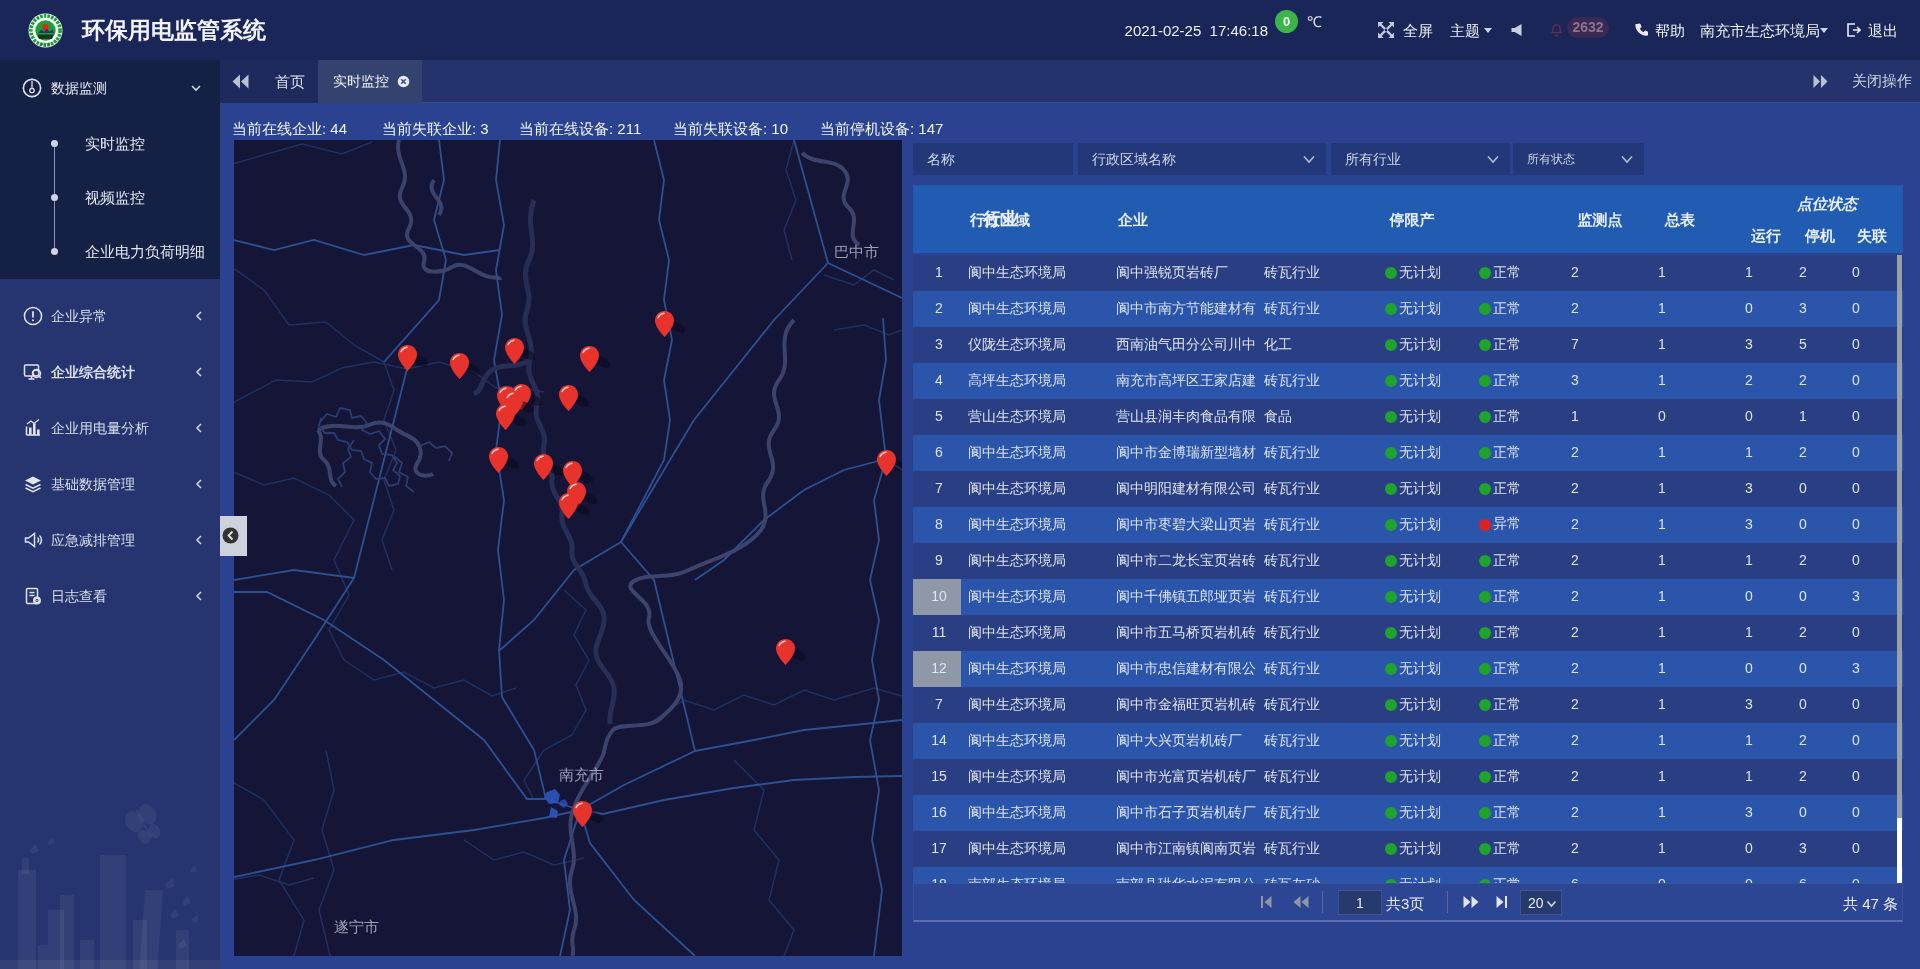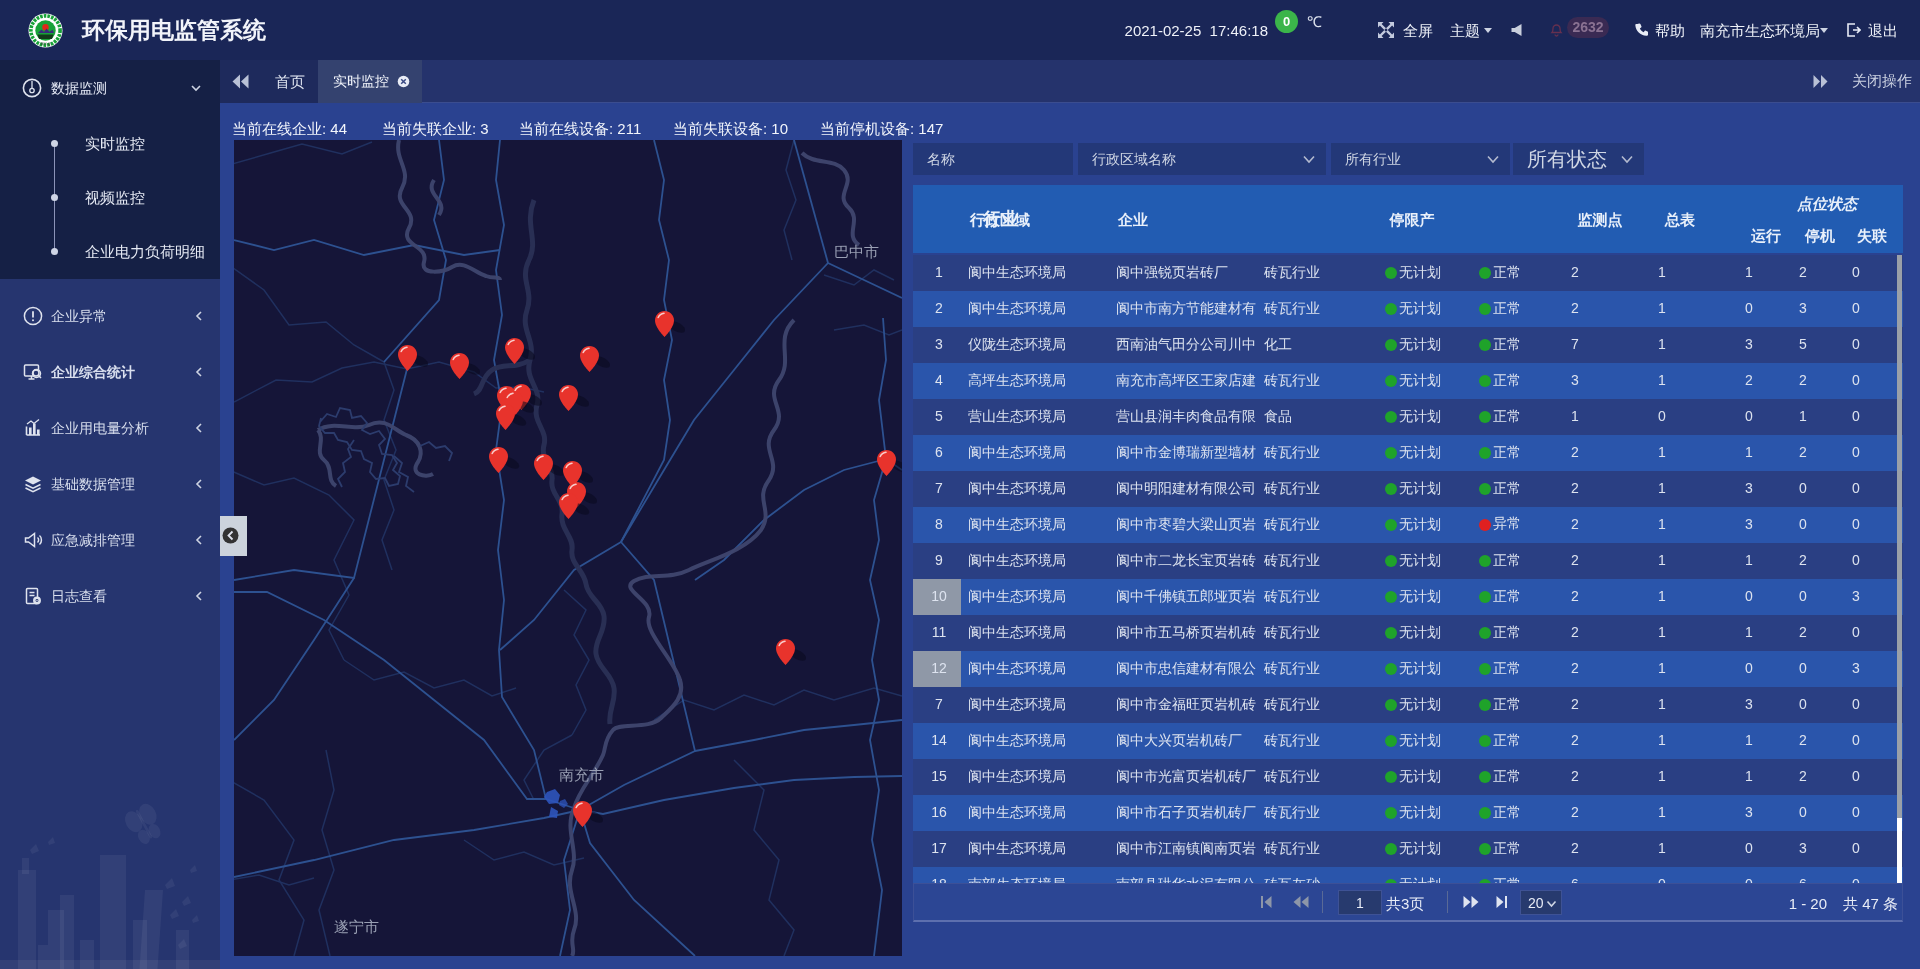--- a/index.html
+++ b/index.html
@@ -353,21 +353,21 @@
 <div class="t" style="font-size:14px;color:#cfd6e4;font-weight:normal;top:151.0px;height:16px;line-height:16px;left:1092px;">行政区域名称</div>
 <svg class="a" style="left:1302px;top:155px;" width="14" height="9" viewBox="0 0 14 9">
       <path d="M2 1.5 L7 7 L12 1.5" fill="none" stroke="#b3bacf" stroke-width="1.6"></path>
     </svg>
 <div class="a" style="left:1331px;top:143px;width:179px;height:32px;background:#233878;"></div>
 <div class="t" style="font-size:14px;color:#cfd6e4;font-weight:normal;top:151.0px;height:16px;line-height:16px;left:1345px;">所有行业</div>
 <svg class="a" style="left:1486px;top:155px;" width="14" height="9" viewBox="0 0 14 9">
       <path d="M2 1.5 L7 7 L12 1.5" fill="none" stroke="#b3bacf" stroke-width="1.6"></path>
     </svg>
 <div class="a" style="left:1513px;top:143px;width:131px;height:32px;background:#233878;"></div>
-<div class="t" style="font-size:20px;color:#cfd6e4;font-weight:normal;top:151.0px;height:16px;line-height:16px;left:1527px;">所有状态</div>
+<div class="t" style="font-size:12px;color:#cfd6e4;font-weight:normal;top:151.0px;height:16px;line-height:16px;left:1527px;">所有状态</div>
 <svg class="a" style="left:1620px;top:155px;" width="14" height="9" viewBox="0 0 14 9">
       <path d="M2 1.5 L7 7 L12 1.5" fill="none" stroke="#b3bacf" stroke-width="1.6"></path>
     </svg>
 <div class="a" style="left:913px;top:185px;width:990px;height:68px;background:#225cb2;"></div>
 <div class="t" style="font-size:15px;color:#e9f0fa;font-weight:bold;top:210.5px;height:17px;line-height:17px;left:700px;width:600px;text-align:center;">行政区域</div>
 <div class="t" style="font-size:15px;color:#e9f0fa;font-weight:bold;top:210.5px;height:17px;line-height:17px;left:833px;width:600px;text-align:center;">企业</div>
 <div class="t" style="font-size:18px;color:#e9f0fa;font-weight:bold;top:210.5px;height:17px;line-height:17px;left:983px;width:600px;text-align:left;">行业</div>
 <div class="t" style="font-size:15px;color:#e9f0fa;font-weight:bold;top:210.5px;height:17px;line-height:17px;left:1112px;width:600px;text-align:center;">停限产</div>
 <div class="t" style="font-size:15px;color:#e9f0fa;font-weight:bold;top:210.5px;height:17px;line-height:17px;left:1300px;width:600px;text-align:center;">监测点</div>
 <div class="t" style="font-size:15px;color:#e9f0fa;font-weight:bold;top:210.5px;height:17px;line-height:17px;left:1380px;width:600px;text-align:center;">总表</div>
@@ -651,14 +651,13 @@
       <path d="M9.5 2 L16.5 8 L9.5 14 Z"></path>
     </svg>
 <svg class="a" style="left:1494px;top:894px;" width="16" height="16" viewBox="0 0 16 16" fill="#dfe4f0">
       <path d="M2.5 2 L9.5 8 L2.5 14 Z"></path>
       <path d="M11 2 v12 h2 V2 Z"></path>
     </svg>
 <div class="a" style="left:1520px;top:890px;width:42px;height:25px;background:#273a6e;border:1px solid #3e5295;color:#e8ecf6;font-size:14px;line-height:25px;padding-left:7px;">20</div>
 <svg class="a" style="left:1546px;top:900px;" width="11" height="8" viewBox="0 0 11 8">
       <path d="M1.5 1.5 L5.5 6 L9.5 1.5" fill="none" stroke="#cfd6e4" stroke-width="1.6"></path>
     </svg>
-<div class="t" style="font-size:15px;color:#e8ecf6;font-weight:normal;top:894.5px;height:17px;line-height:17px;left:1227px;width:600px;text-align:right;">1 - 20</div>
 <div class="t" style="font-size:15px;color:#e8ecf6;font-weight:normal;top:894.5px;height:17px;line-height:17px;left:1843px;">共 47 条</div>
 </div>
 </body></html>

